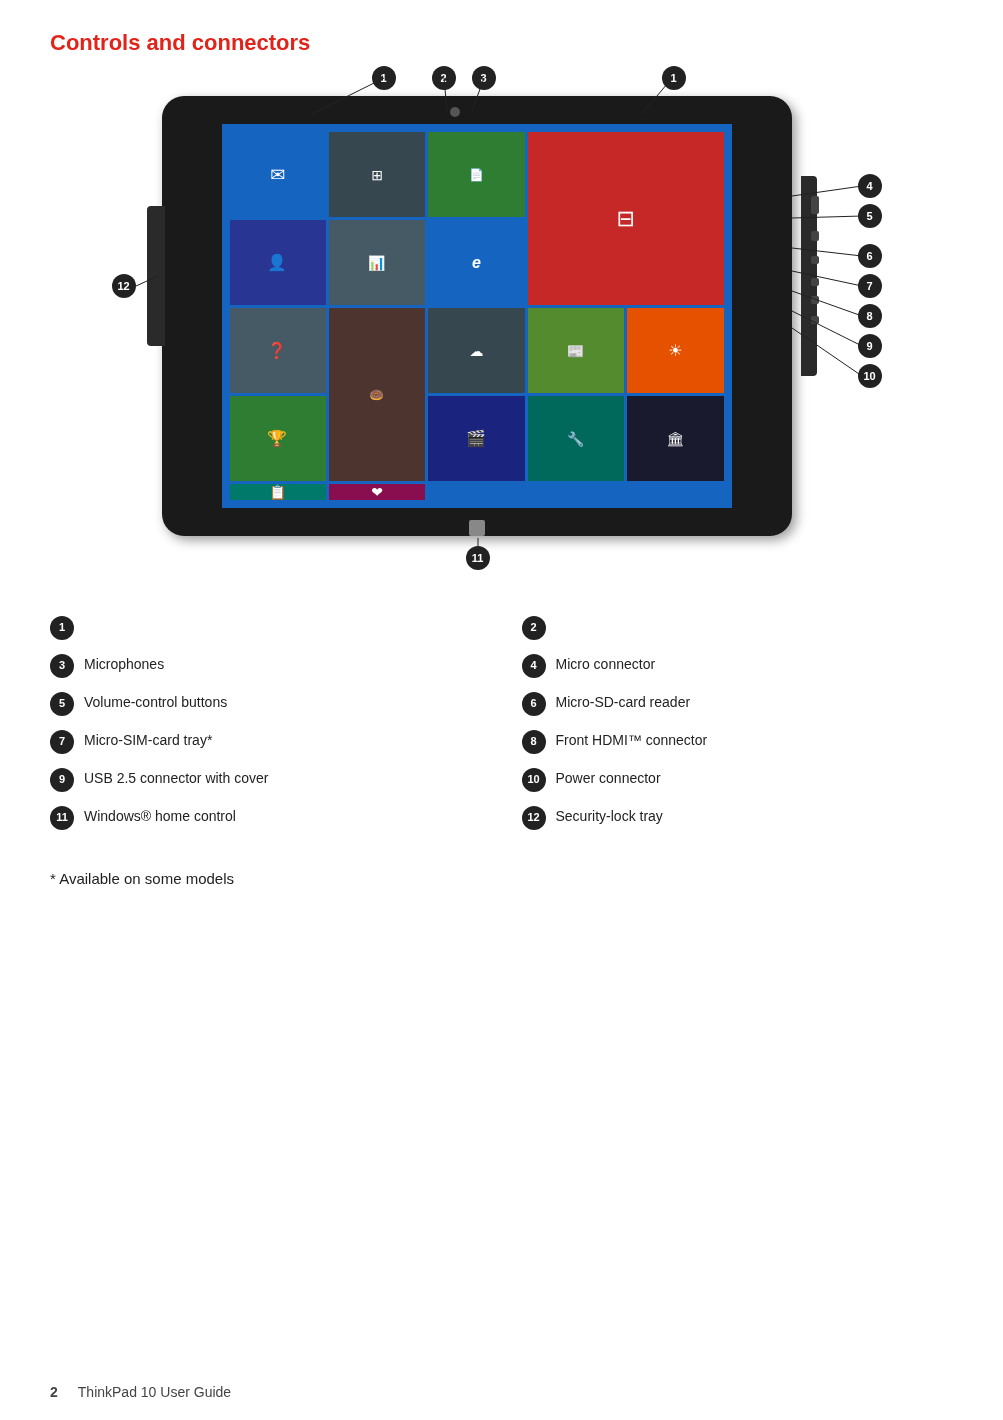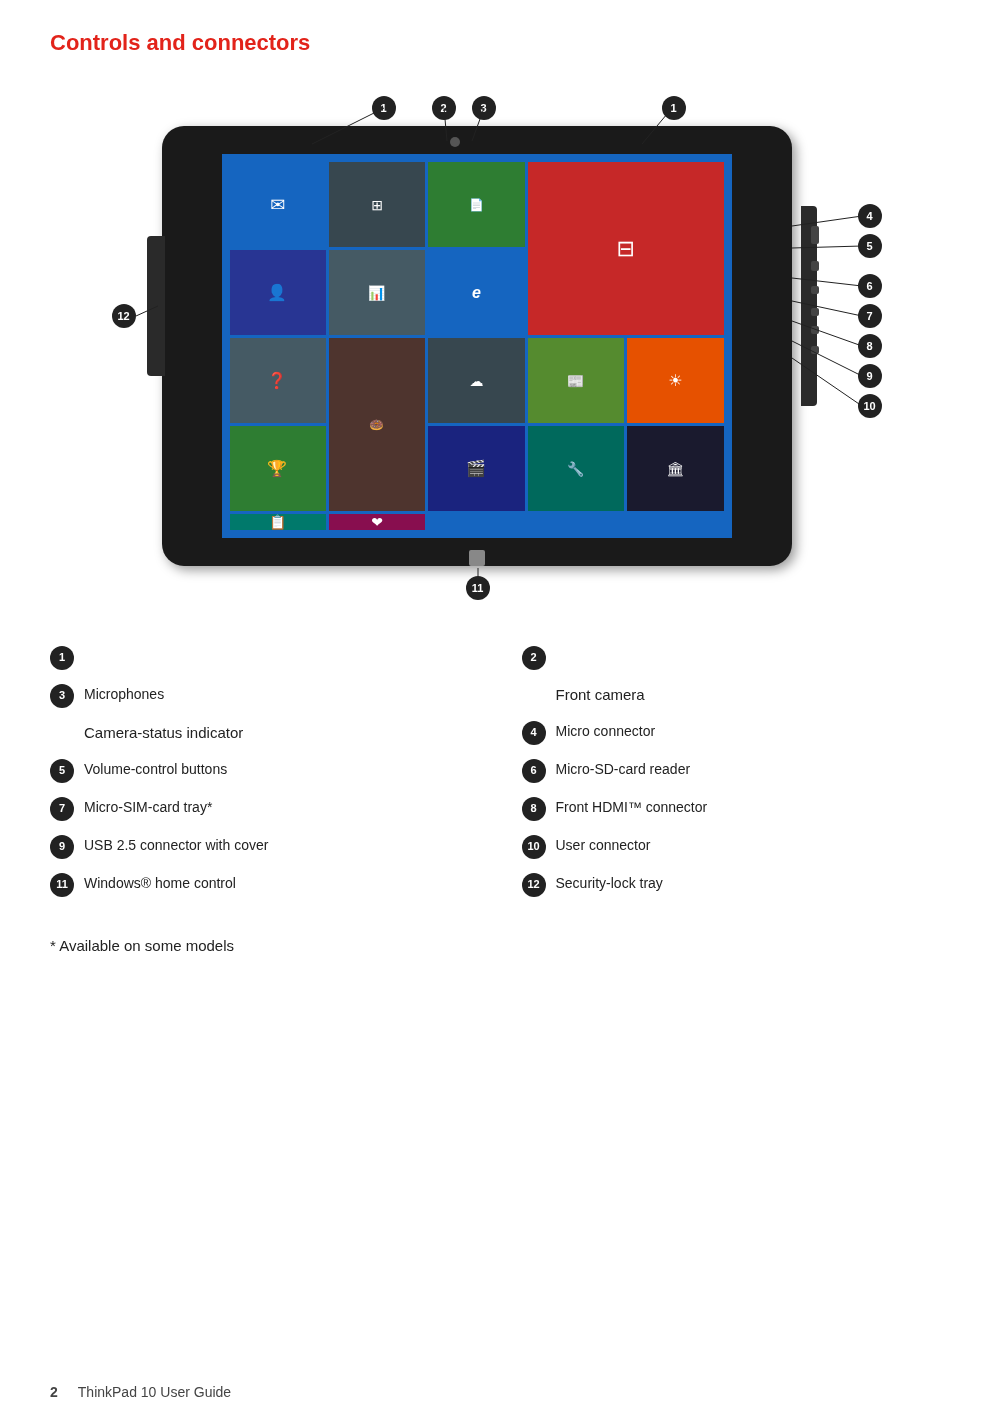--- a/index.html
+++ b/index.html
@@ -11,21 +11,20 @@
       font-size: 15px;
       color: #222;
       padding: 30px 50px 40px 50px;
     }
 
     
     .page-title {
       color: #e2231a;
       font-size: 22px;
       font-weight: bold;
-      margin-bottom: 30px;
     }
 
     
     .diagram-container {
       position: relative;
       width: 860px;
       height: 520px;
       margin: 0 auto 40px auto;
     }
 
@@ -352,21 +351,20 @@
     <div class="desc-item">
       <span class="callout">1</span>
       <span class="desc-item-text"></span>
     </div>
 
     <div class="desc-item">
       <span class="callout">3</span>
       <span class="desc-item-text">Microphones</span>
     </div>
 
-    <div class="desc-indent">Camera-status indicator</div>
 
     <div class="desc-item">
       <span class="callout">5</span>
       <span class="desc-item-text">Volume-control buttons</span>
     </div>
 
     <div class="desc-item">
       <span class="callout">7</span>
       <span class="desc-item-text">Micro-SIM-card tray*</span>
     </div>
@@ -383,40 +381,39 @@
 
   </div>
 
   <div class="desc-col">
 
     <div class="desc-item">
       <span class="callout">2</span>
       <span class="desc-item-text"></span>
     </div>
 
-    <div class="desc-indent">Front camera</div>
 
     <div class="desc-item">
       <span class="callout">4</span>
       <span class="desc-item-text">Micro connector</span>
     </div>
 
     <div class="desc-item">
       <span class="callout">6</span>
       <span class="desc-item-text">Micro-SD-card reader</span>
     </div>
 
     <div class="desc-item">
       <span class="callout">8</span>
       <span class="desc-item-text">Front HDMI™ connector</span>
     </div>
 
     <div class="desc-item">
       <span class="callout">10</span>
-      <span class="desc-item-text">User connector</span>
+      <span class="desc-item-text">Power connector</span>
     </div>
 
     <div class="desc-item">
       <span class="callout">12</span>
       <span class="desc-item-text">Security-lock tray</span>
     </div>
 
   </div>
 </div>
 

